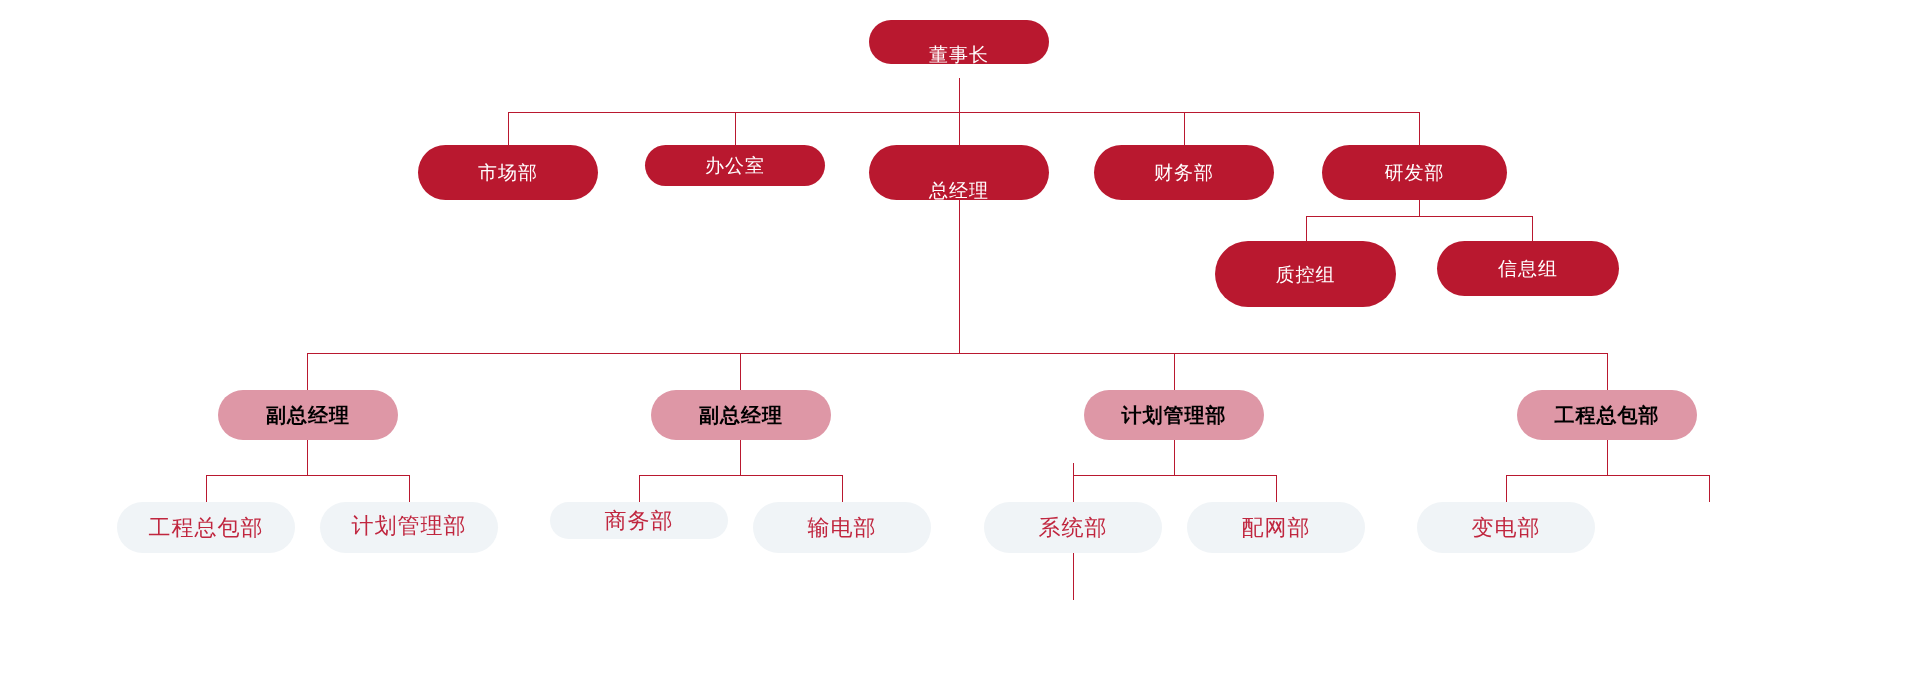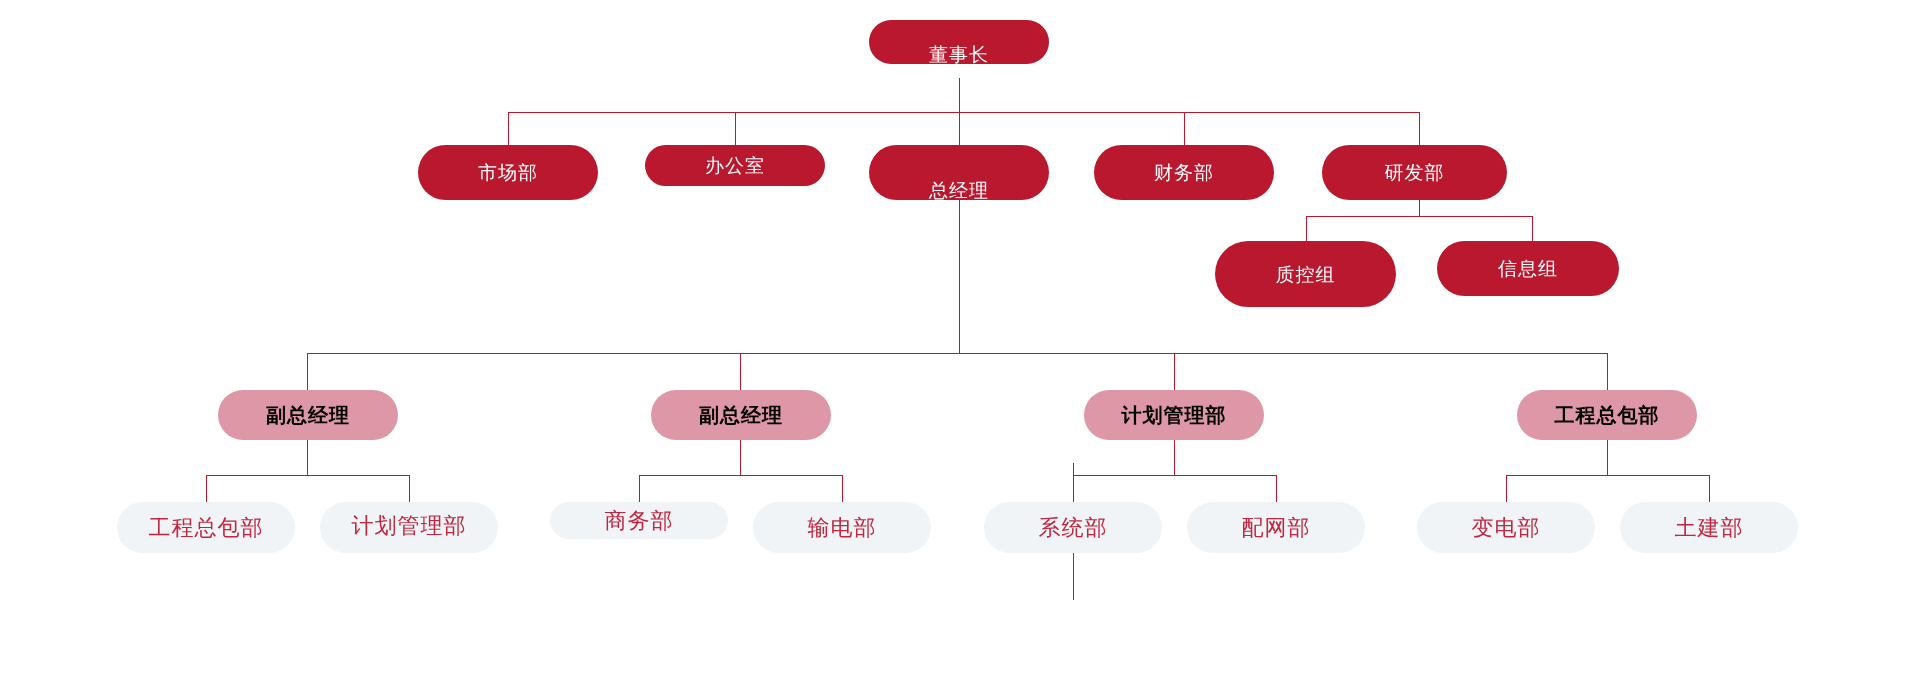--- a/index.html
+++ b/index.html
@@ -168,18 +168,15 @@
   <div class="node tier-leaf" style="left:984px; top:502px; width:178px; height:51px;">
     <span class="node-label">系统部</span>
   </div>
   <div class="node tier-leaf" style="left:1187px; top:502px; width:178px; height:51px;">
     <span class="node-label">配网部</span>
   </div>
 
   <div class="node tier-leaf" style="left:1417px; top:502px; width:178px; height:51px;">
     <span class="node-label">变电部</span>
   </div>
-  <div class="node tier-leaf" style="left:1620px; top:502px; width:178px; height:51px;">
-    <span class="node-label">土建部</span>
-  </div>
 
 
 </div>
 
 </body></html>

